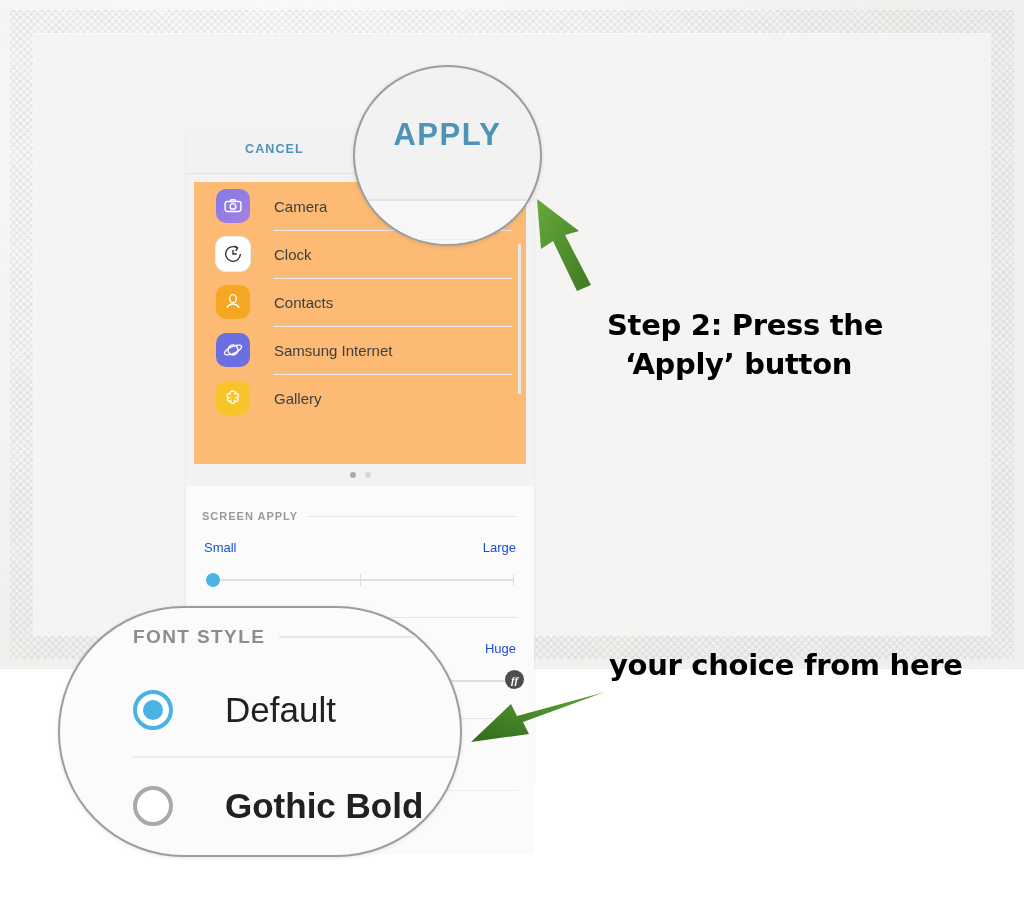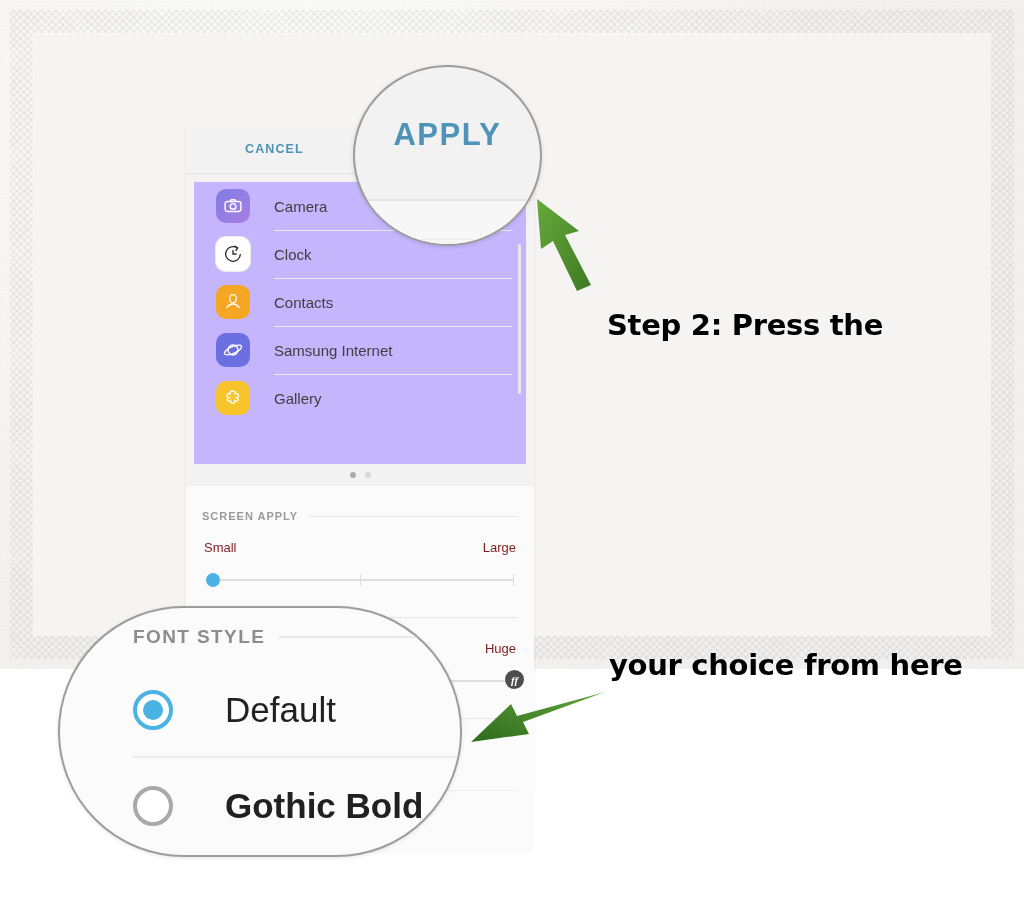--- a/index.html
+++ b/index.html
@@ -75,21 +75,21 @@
   
   .preview-area {
     position: relative;
     height: 290px;
     background: #f2f2f2;
     padding: 8px 8px 0 8px;
   }
   .app-list {
     position: relative;
     height: 282px;
-    background: #c4b5fd;
+    background: #fdba74;
     overflow: hidden;
     padding-left: 22px;
   }
   .app-row {
     position: relative;
     display: flex;
     align-items: center;
     height: 48px;
   }
   .app-row + .app-row::before {
@@ -155,21 +155,21 @@
     color: #9a9a9a;
     white-space: nowrap;
   }
   .section-rule { flex: 1; height: 1px; background: #e6e6e6; }
 
   .range-labels {
     display: flex;
     justify-content: space-between;
     padding: 16px 2px 0 2px;
     font-size: 13px;
-    color: #7f1d1d;
+    color: #1d4ed8;
     align-items: flex-end;
   }
   .slider {
     position: relative;
     margin: 18px 4px 0 4px;
     height: 14px;
   }
   .slider-track {
     position: absolute;
     left: 0; right: 0; top: 6px;
@@ -530,19 +530,20 @@
           <stop offset="0%" stop-color="#63a63a"></stop>
           <stop offset="100%" stop-color="#2f6b1c"></stop>
         </linearGradient>
       </defs>
       <path d="M140 10 L58 40 L64 52 L6 60 L46 22 L52 34 Z" fill="url(#gB)"></path>
     </svg>
   </div>
 
   <div class="annotation" id="note-step2">
     <span class="ln1">Step 2: Press the</span>
+    <span class="ln2">‘Apply’ button</span>
   </div>
 
   <div class="annotation" id="note-step1">
     <span class="ln2">your choice from here</span>
   </div>
 
 </div>
 
 </body></html>

